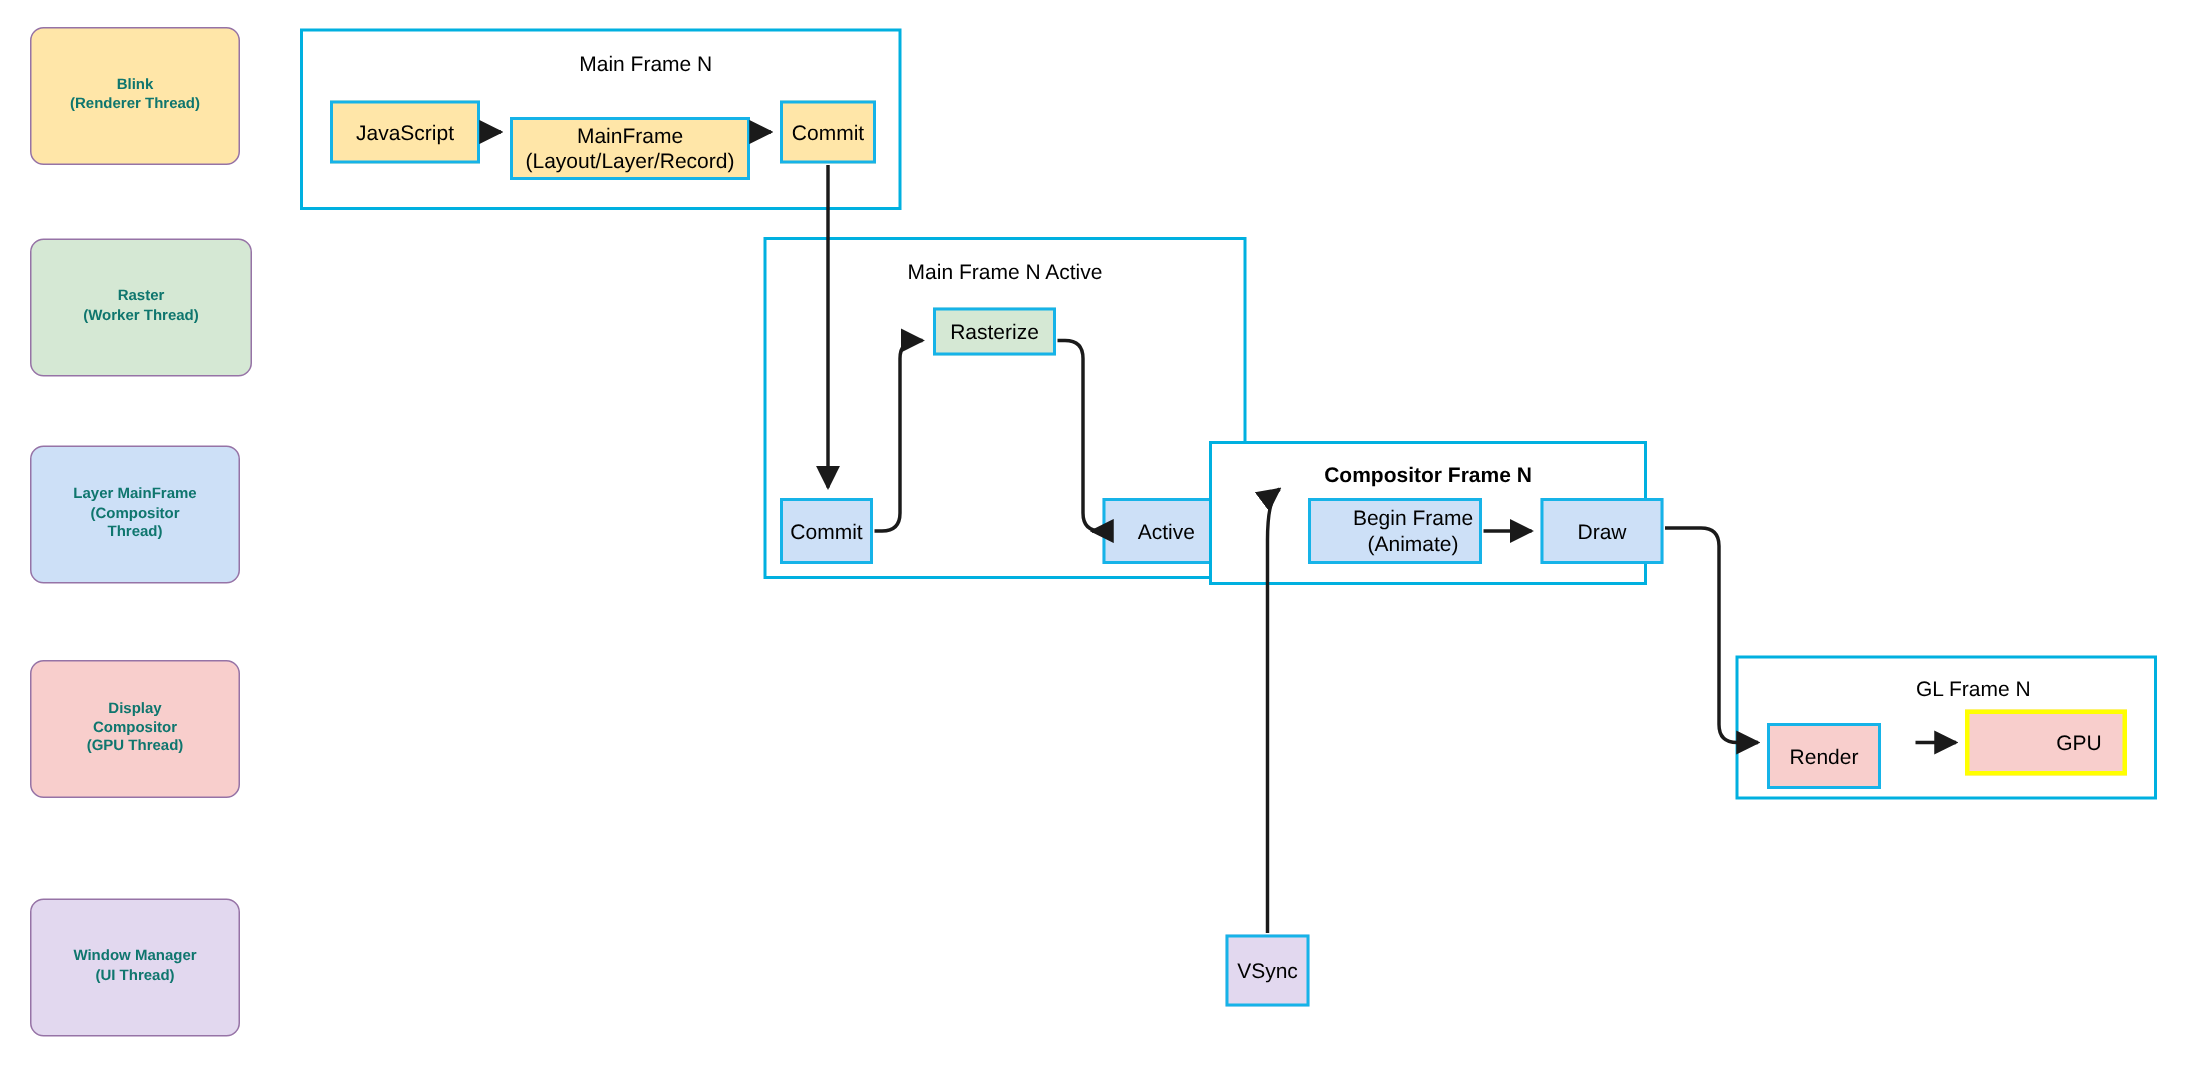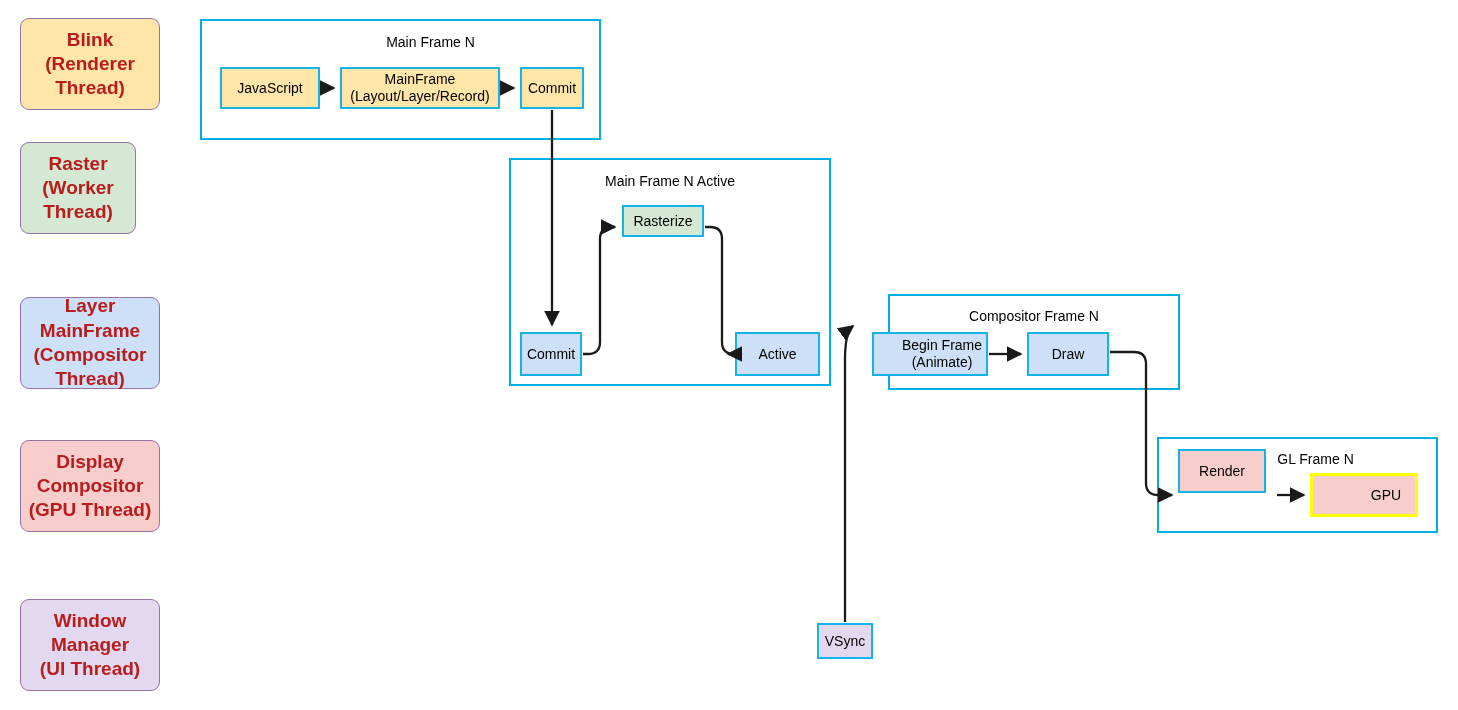--- a/index.html
+++ b/index.html
@@ -24,22 +24,22 @@
 
   
   .legend-box {
     border: 1.6px solid #9673a6;
     border-radius: 9px;
     display: flex;
     align-items: center;
     justify-content: center;
     text-align: center;
     font-weight: bold;
-    font-size: 19px;
-    color: #b91c1c;
+    font-size: 10px;
+    color: #0f766e;
     line-height: 1.28;
     white-space: pre-line;
   }
 
   
   .group {
     border: 2.2px solid #00b0e0;
     background: #ffffff;
   }
   .group-title {
@@ -82,73 +82,73 @@
   }
 </style>
 </head>
 <body>
 
 <div id="canvas">
 
   <div class="abs legend-box fill-yellow" style="left:20px; top:18px; width:140px; height:92px;">Blink
 (Renderer Thread)</div>
 
-  <div class="abs legend-box fill-green" style="left:20px; top:142px; width:116px; height:92px;">Raster
+  <div class="abs legend-box fill-green" style="left:20px; top:159px; width:148px; height:92px;">Raster
 (Worker Thread)</div>
 
   <div class="abs legend-box fill-blue" style="left:20px; top:297px; width:140px; height:92px;">Layer MainFrame
 (Compositor
 Thread)</div>
 
   <div class="abs legend-box fill-pink" style="left:20px; top:440px; width:140px; height:92px;">Display
 Compositor
 (GPU Thread)</div>
 
   <div class="abs legend-box fill-purple" style="left:20px; top:599px; width:140px; height:92px;">Window Manager
 (UI Thread)</div>
 
   <div class="abs group" style="left:200px; top:19px; width:401px; height:121px;">
     <div class="group-title" style="top:13px;padding-left:30px;">Main Frame N</div>
   </div>
 
   <div class="abs node fill-yellow" style="left:220px; top:67px; width:100px; height:42px;">JavaScript</div>
 
-  <div class="abs node fill-yellow" style="left:340px; top:67px; width:160px; height:42px;">MainFrame
+  <div class="abs node fill-yellow" style="left:340px; top:78px; width:160px; height:42px;">MainFrame
 (Layout/Layer/Record)</div>
 
   <div class="abs node fill-yellow" style="left:520px; top:67px; width:64px; height:42px;">Commit</div>
 
   <div class="abs group" style="left:509px; top:158px; width:322px; height:228px;">
     <div class="group-title" style="top:13px;">Main Frame N Active</div>
   </div>
 
   <div class="abs node fill-blue" style="left:520px; top:332px; width:62px; height:44px;">Commit</div>
 
   <div class="abs node fill-green" style="left:622px; top:205px; width:82px; height:32px;">Rasterize</div>
 
   <div class="abs node fill-blue" style="left:735px; top:332px; width:85px; height:44px;">Active</div>
 
-  <div class="abs group" style="left:888px; top:294px; width:292px; height:96px;">
+  <div class="abs group" style="left:806px; top:294px; width:292px; height:96px;font-weight:bold;">
     <div class="group-title" style="top:12px;">Compositor Frame N</div>
   </div>
 
   <div class="abs node fill-blue" style="left:872px; top:332px; width:116px; height:44px;padding-left:24px;">Begin Frame
 (Animate)</div>
 
   <div class="abs node fill-blue" style="left:1027px; top:332px; width:82px; height:44px;">Draw</div>
 
   <div class="abs group" style="left:1157px; top:437px; width:281px; height:96px;">
     <div class="group-title" style="top:12px;padding-left:18px;">GL Frame N</div>
   </div>
 
-  <div class="abs node fill-pink" style="left:1178px; top:449px; width:88px; height:44px;">Render</div>
+  <div class="abs node fill-pink" style="left:1178px; top:482px; width:76px; height:44px;">Render</div>
 
   <div class="abs node fill-pink gpu-node" style="left:1310px; top:473px; width:108px; height:44px;padding-left:44px;">GPU</div>
 
-  <div class="abs node fill-purple" style="left:817px; top:623px; width:56px; height:36px;">VSync</div>
+  <div class="abs node fill-purple" style="left:817px; top:623px; width:56px; height:48px;">VSync</div>
 
   <svg id="wires" viewBox="0 0 1458 710">
     <defs>
       <marker id="arrow" viewBox="0 0 10 10" refX="9" refY="5" markerWidth="7" markerHeight="7" orient="auto-start-reverse">
         <path d="M 0 0 L 10 5 L 0 10 z" fill="#1a1a1a"></path>
       </marker>
     </defs>
 
     <path d="M 321 88 L 334 88" stroke="#1a1a1a" stroke-width="2.3" fill="none" marker-end="url(#arrow)"></path>
 

